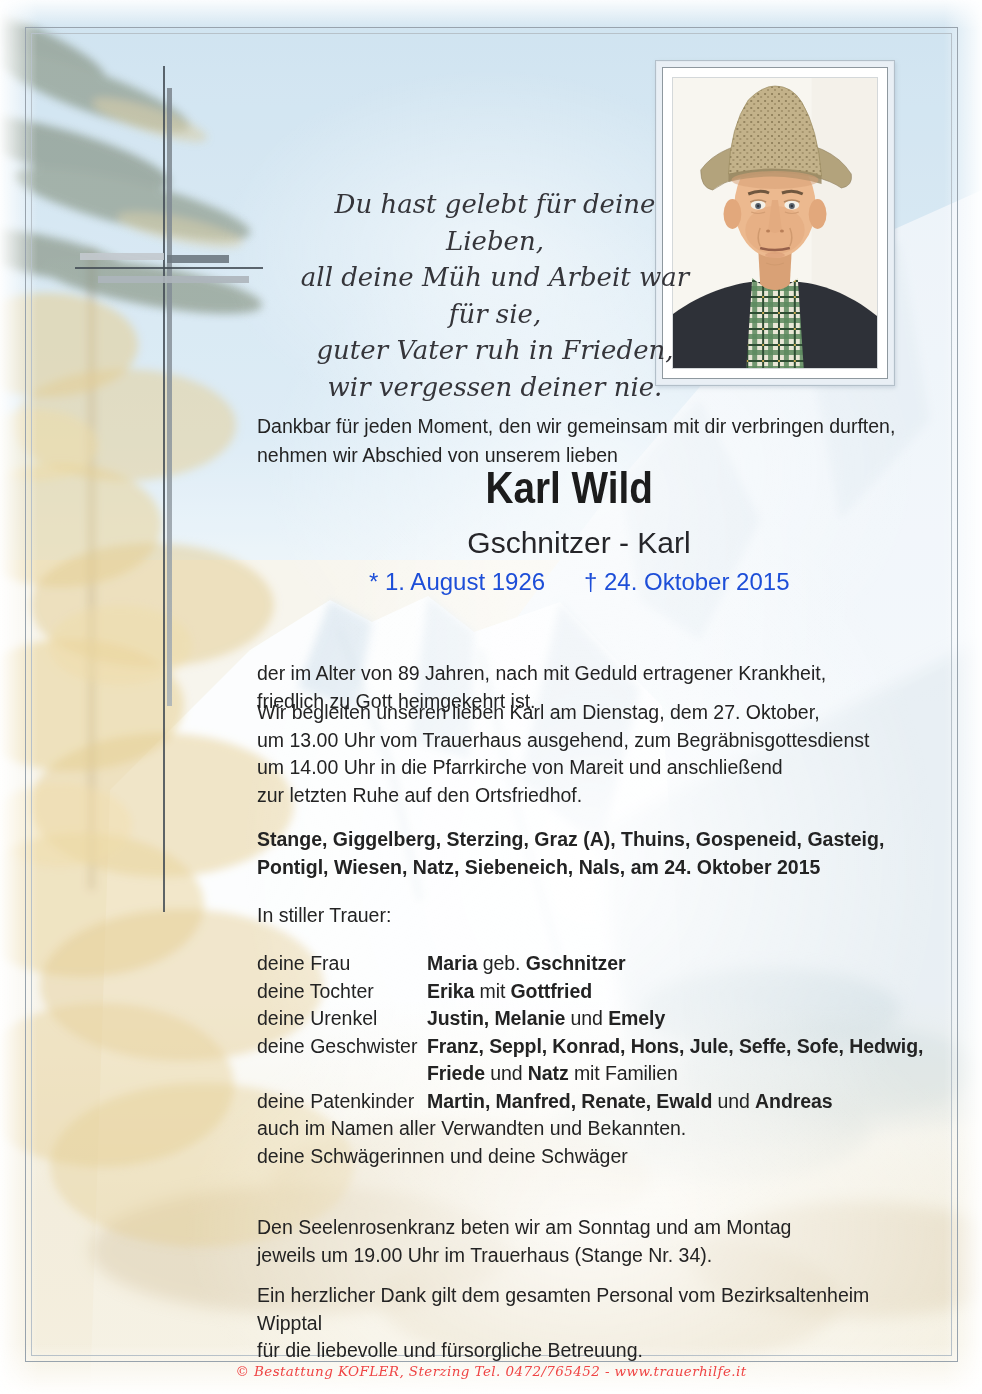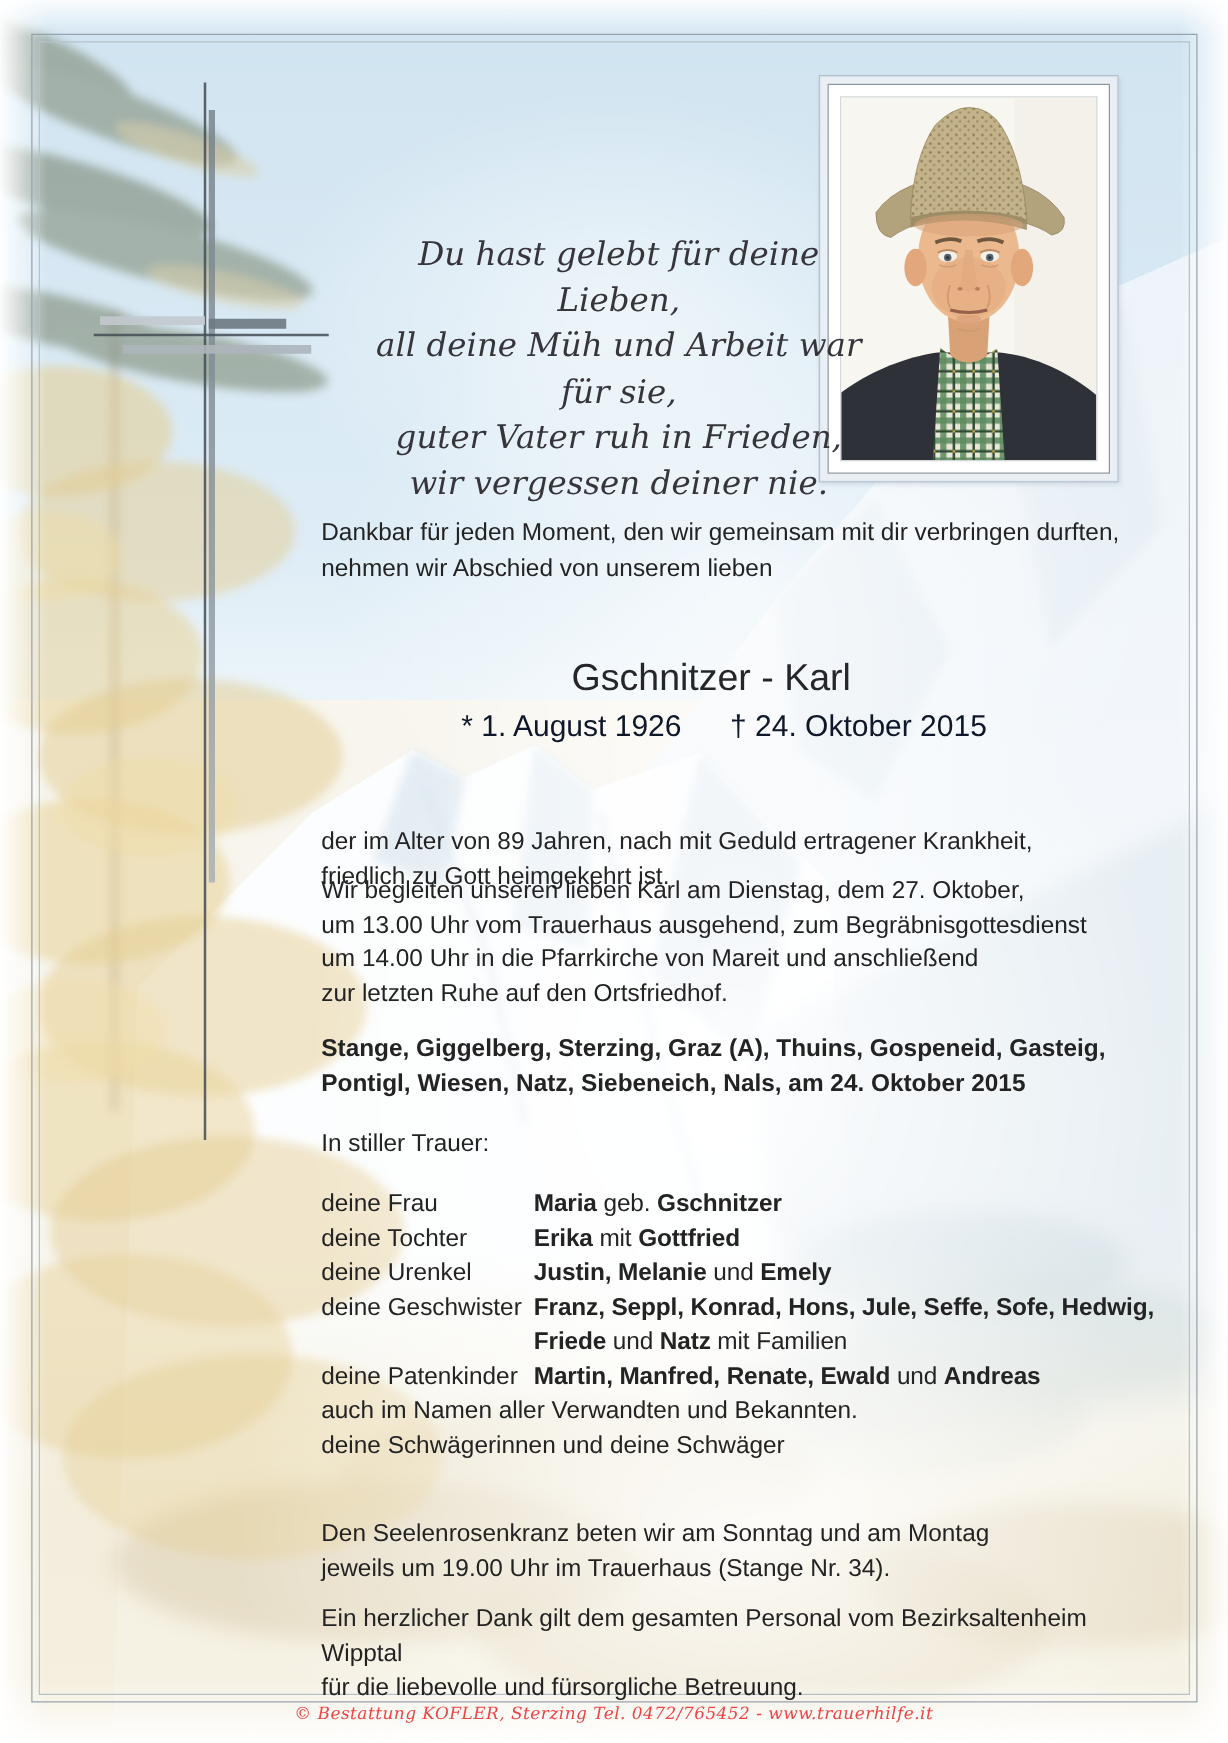--- a/index.html
+++ b/index.html
@@ -61,22 +61,22 @@
     font-size:26px;line-height:36.5px;color:#35353a;white-space:pre-line;
   }
   .col{left:257px;width:676px;}
   .body-lines{font-size:19.5px;line-height:27.5px;white-space:pre-line;}
   .intro{top:412px;line-height:28.5px;}
   .name-block{left:257px;top:462px;width:624px;text-align:center;}
   .name-block .nm{
     display:inline-block;font-size:44px;font-weight:700;letter-spacing:0;
     transform:scaleX(.88);transform-origin:center;color:#1c1c1c;line-height:52px;
   }
-  .subname{left:257px;top:526px;width:624px;text-align:center;font-size:30px;color:#26262a;}
-  .dates{left:257px;top:568px;width:624px;height:30px;font-size:24px;color:#0f172a;}
+  .subname{left:267px;top:526px;width:624px;text-align:center;font-size:30px;color:#26262a;}
+  .dates{left:257px;top:568px;width:624px;height:30px;font-size:24px;color:#1d4ed8;}
   .dates .d1{position:absolute;left:112px;top:0;}
   .dates .d2{position:absolute;left:327px;top:0;}
   .p1{top:660px;}
   .p2{top:699px;}
   .places{top:826px;font-weight:700;}
   .mourn{top:904px;font-size:19.5px;}
   .family{top:950px;font-size:19.5px;line-height:27.5px;}
   .fam-row{display:flex;}
   .fam-label{width:170px;flex:0 0 170px;}
   .fam-value{white-space:pre-line;letter-spacing:-.1px;}
@@ -251,20 +251,23 @@
   </div>
 
   <div class="txt verse">Du hast gelebt für deine Lieben,
 all deine Müh und Arbeit war für sie,
 guter Vater ruh in Frieden,
 wir vergessen deiner nie.</div>
 
   <div class="txt col body-lines intro">Dankbar für jeden Moment, den wir gemeinsam mit dir verbringen durften,
 nehmen wir Abschied von unserem lieben</div>
 
+  <div class="txt name-block">
+    <span class="nm">Karl Wild</span>
+  </div>
   <div class="txt subname">Gschnitzer - Karl</div>
 
   <div class="txt dates">
     <span class="d1">* 1. August 1926</span>
     <span class="d2">† 24. Oktober 2015</span>
   </div>
 
   <div class="txt col body-lines p1">der im Alter von 89 Jahren, nach mit Geduld ertragener Krankheit,
 friedlich zu Gott heimgekehrt ist.</div>
   <div class="txt col body-lines p2">Wir begleiten unseren lieben Karl am Dienstag, dem 27. Oktober,

